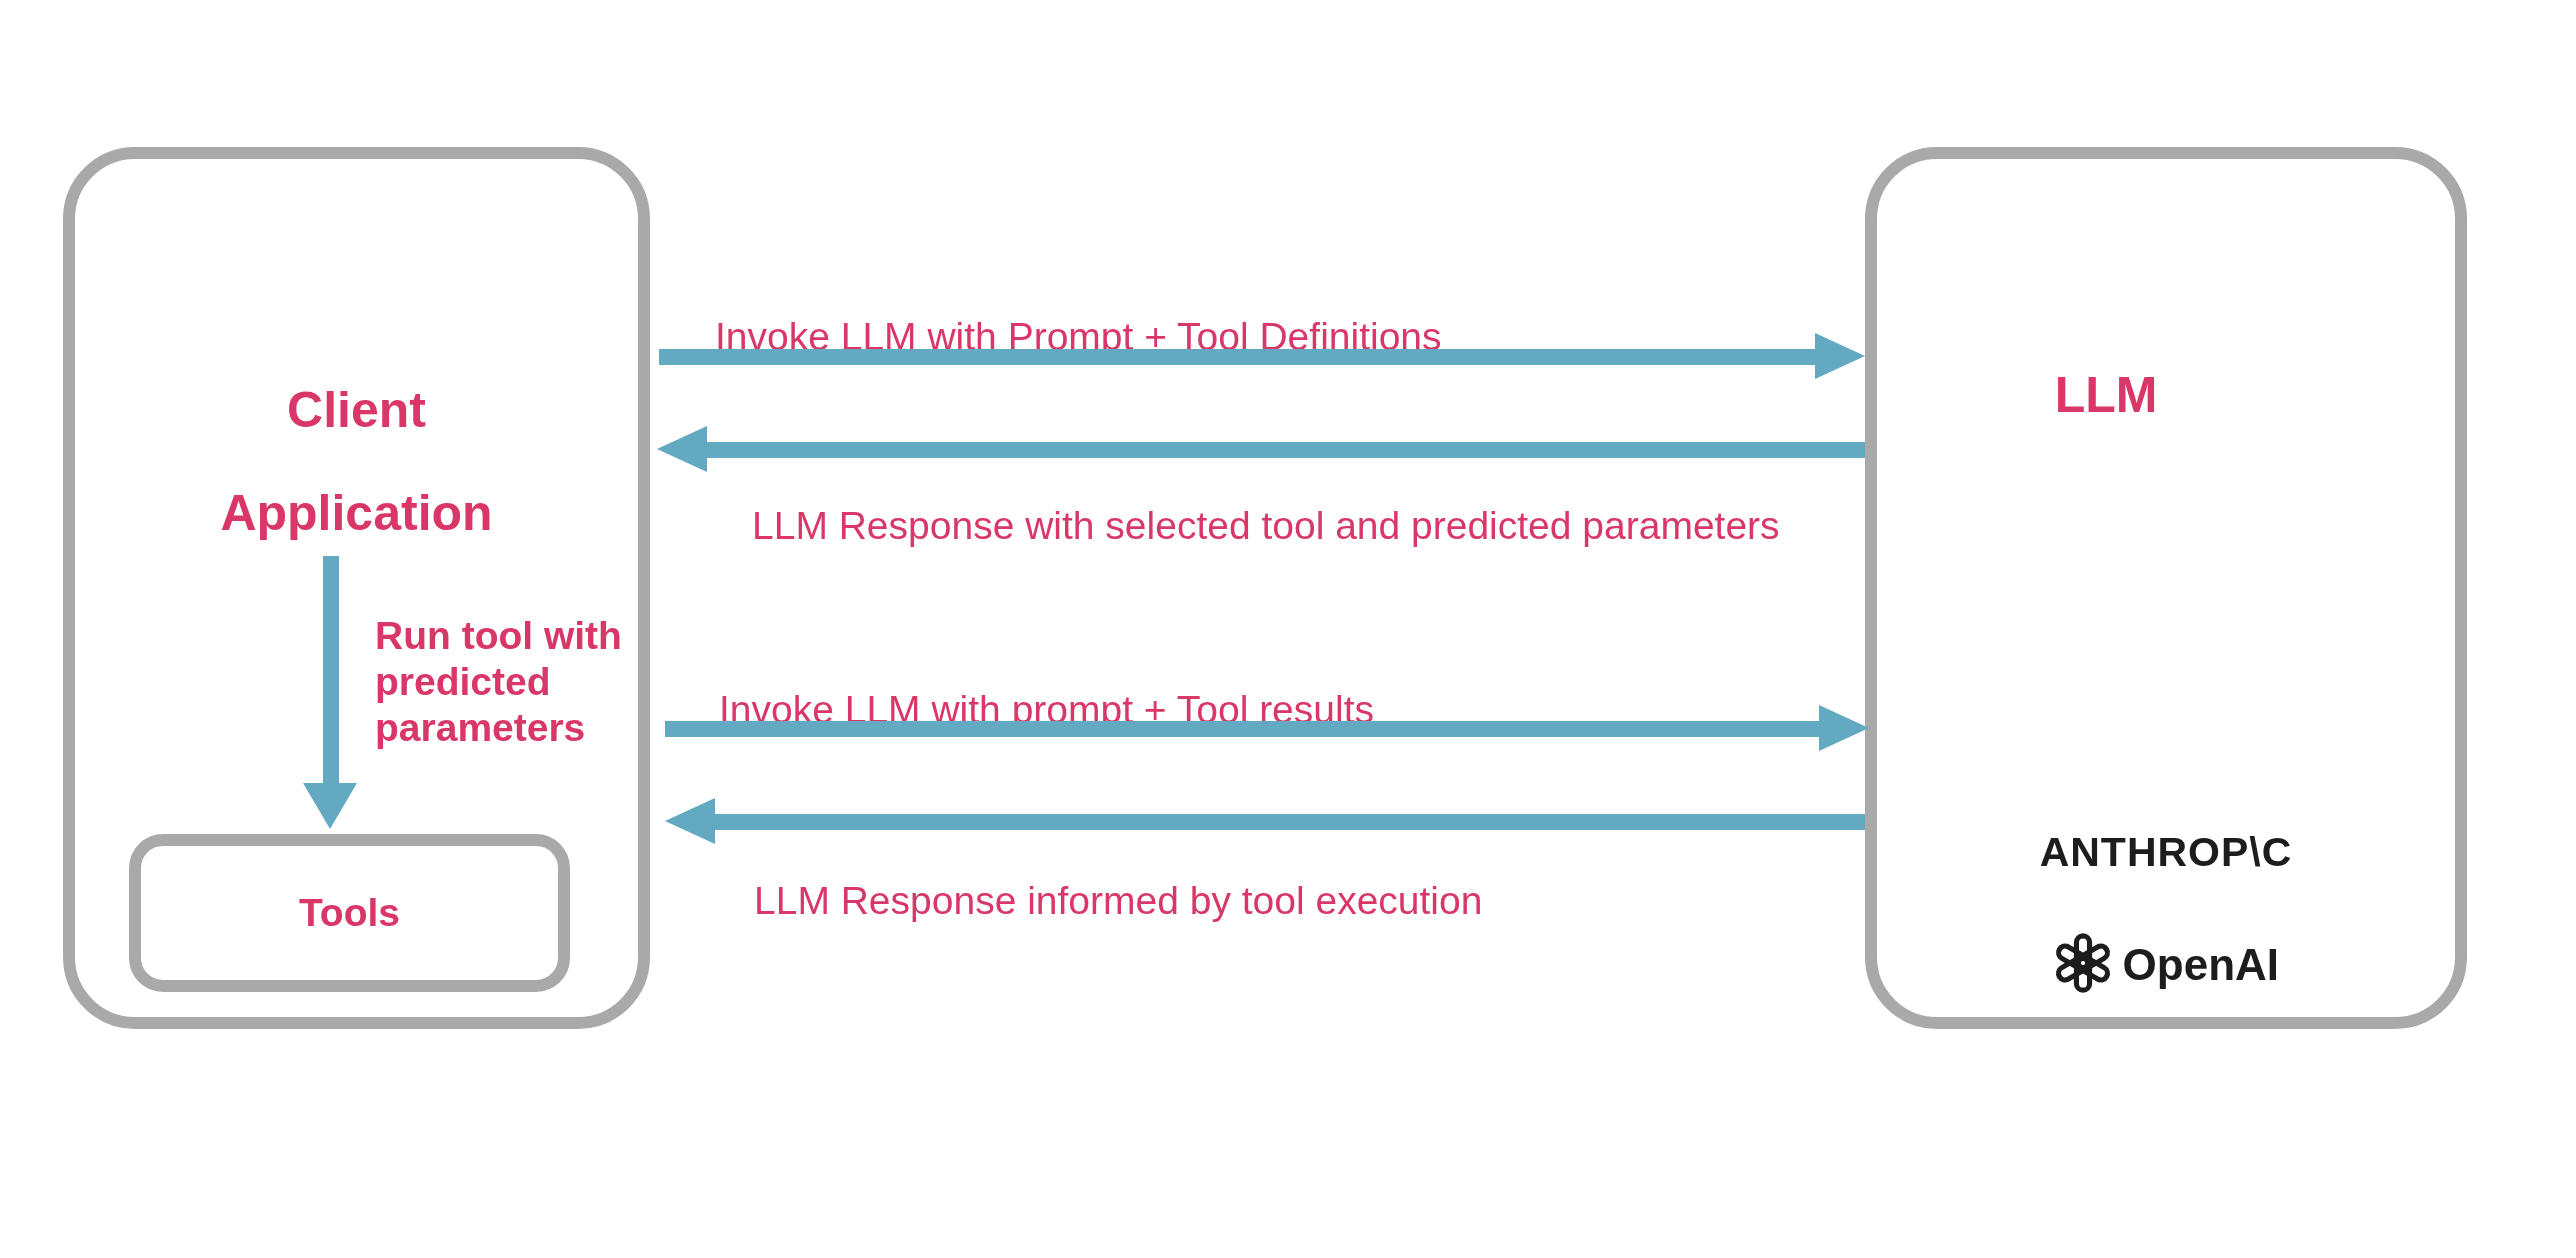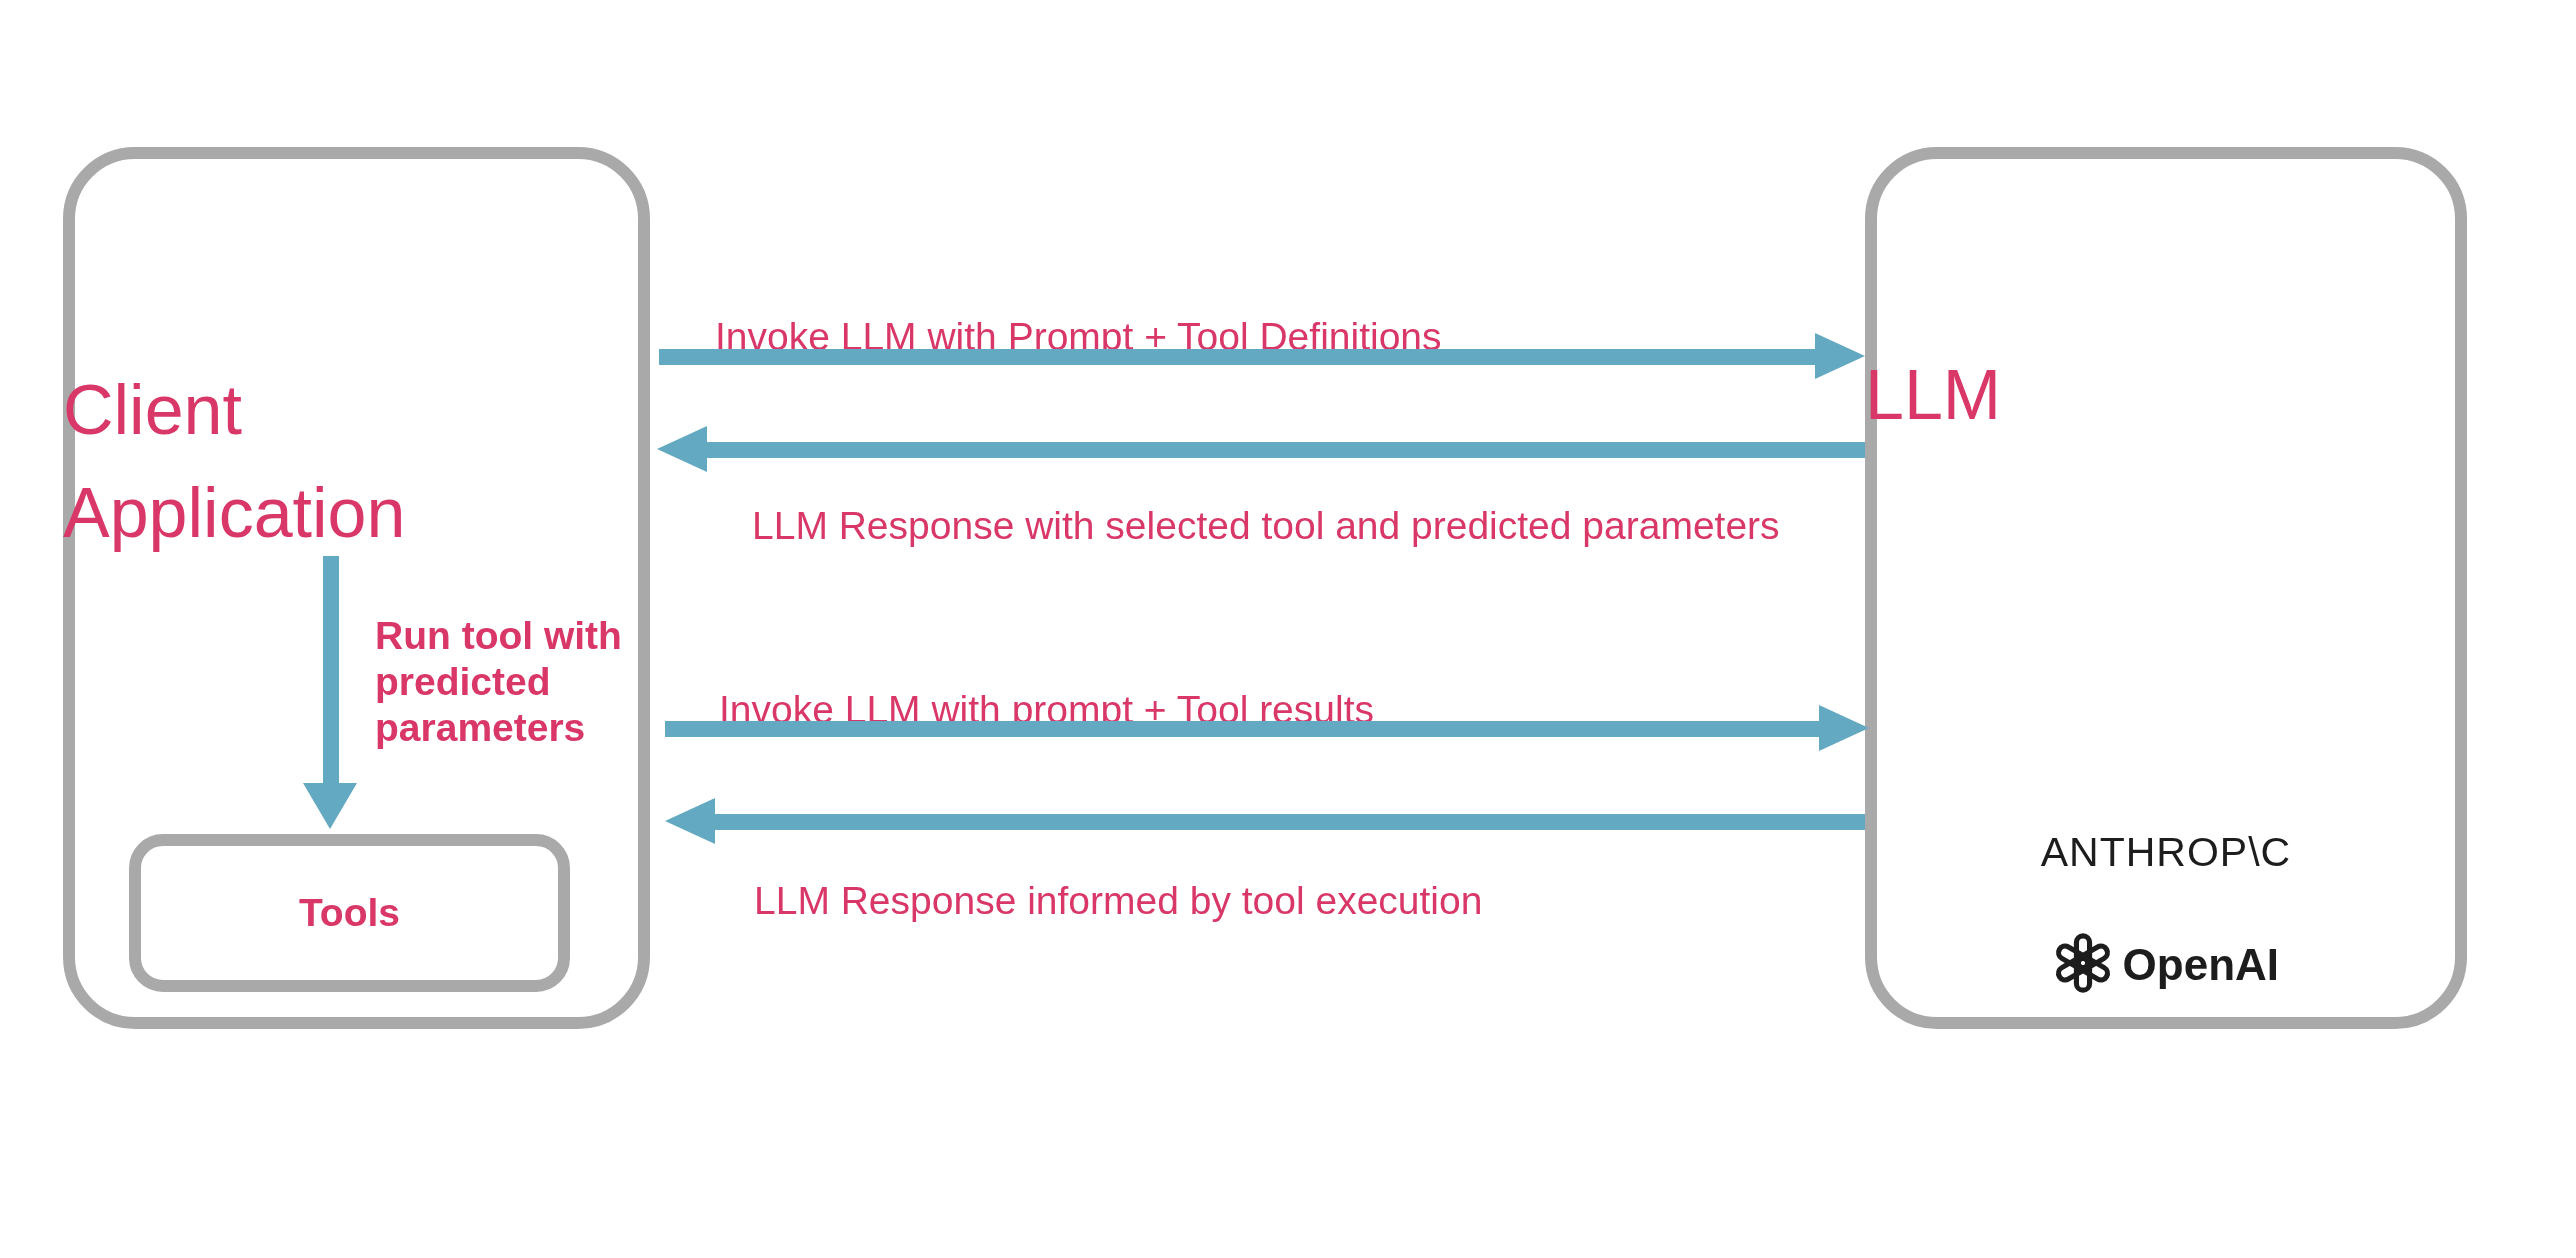--- a/index.html
+++ b/index.html
@@ -21,23 +21,24 @@
   .entity-box{
     position:absolute;
     border:12.6px solid var(--border-grey);
     border-radius:72px;
     background:#ffffff;
   }
   .box-client{left:63px;top:147px;width:587px;height:882px;}
   .box-provider{left:1865px;top:147px;width:602px;height:882px;}
   .box-title{
     position:absolute;
-    color:var(--accent-pink);
-    font-size:70px;
-    font-weight:400;
+    text-align:center;
+    color:var(--accent-pink);
+    font-size:50px;
+    font-weight:700;
     line-height:103px;
     letter-spacing:0px;
   }
   .title-client{left:63px;top:359px;width:587px;}
   .title-provider{left:1865px;top:344px;width:482px;}
   .tools-box{
     position:absolute;
     left:129px;top:834px;width:441px;height:158px;
     border:12.6px solid var(--border-grey);
     border-radius:34px;
@@ -101,21 +102,21 @@
   .head-2{left:657px;top:426px;}
   .head-3{left:1819px;top:705px;}
   .head-4{left:665px;top:798px;}
   .head-v{left:303px;top:783px;}
   .anthropic-logo{
     position:absolute;
     left:1865px;top:829px;width:602px;
     text-align:center;
     color:var(--logo-dark);
     font-size:41px;
-    font-weight:400;
+    font-weight:700;
     letter-spacing:1px;
     white-space:nowrap;
   }
   .openai-logo{
     position:absolute;
     left:1865px;top:901px;width:602px;
     display:flex;align-items:center;justify-content:center;
     gap:9.7px;
     margin-top:32px;
   }

